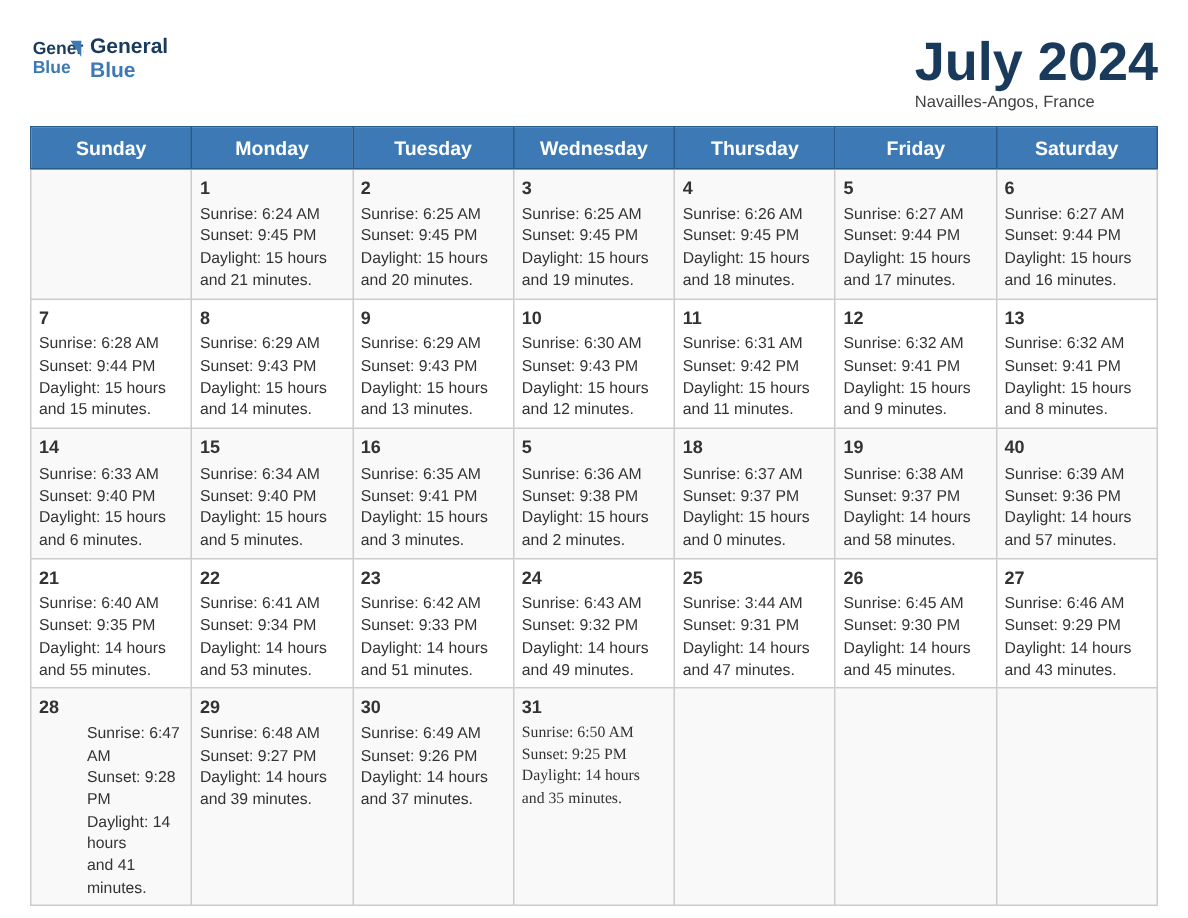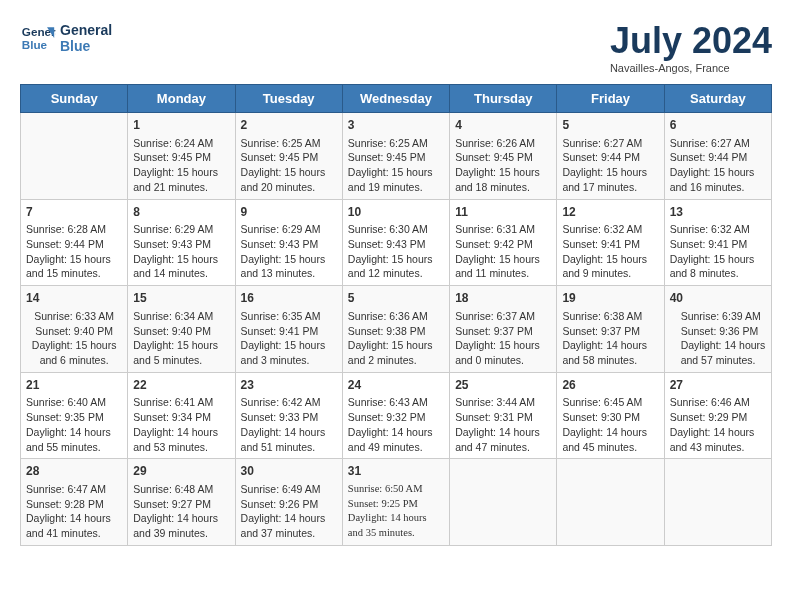--- a/index.html
+++ b/index.html
@@ -203,21 +203,21 @@
           <span class="day-number">13</span>
           <div class="cell-content" style="white-space: pre-line;">Sunrise: 6:32 AM
 Sunset: 9:41 PM
 Daylight: 15 hours
 and 8 minutes.</div>
         </td>
       </tr>
       <tr>
         <td>
           <span class="day-number">14</span>
-          <div class="cell-content" style="white-space: pre-line; text-align: center;">Sunrise: 6:33 AM
+          <div class="cell-content" style="white-space: pre-line;">Sunrise: 6:33 AM
 Sunset: 9:40 PM
 Daylight: 15 hours
 and 6 minutes.</div>
         </td>
         <td>
           <span class="day-number">15</span>
           <div class="cell-content" style="white-space: pre-line;">Sunrise: 6:34 AM
 Sunset: 9:40 PM
 Daylight: 15 hours
 and 5 minutes.</div>
@@ -245,21 +245,21 @@
         </td>
         <td>
           <span class="day-number">19</span>
           <div class="cell-content" style="white-space: pre-line;">Sunrise: 6:38 AM
 Sunset: 9:37 PM
 Daylight: 14 hours
 and 58 minutes.</div>
         </td>
         <td>
           <span class="day-number">40</span>
-          <div class="cell-content" style="white-space: pre-line; margin-left: 11px;">Sunrise: 6:39 AM
+          <div class="cell-content" style="white-space: pre-line;">Sunrise: 6:39 AM
 Sunset: 9:36 PM
 Daylight: 14 hours
 and 57 minutes.</div>
         </td>
       </tr>
       <tr>
         <td>
           <span class="day-number">21</span>
           <div class="cell-content" style="white-space: pre-line;">Sunrise: 6:40 AM
 Sunset: 9:35 PM
@@ -305,21 +305,21 @@
           <span class="day-number">27</span>
           <div class="cell-content" style="white-space: pre-line;">Sunrise: 6:46 AM
 Sunset: 9:29 PM
 Daylight: 14 hours
 and 43 minutes.</div>
         </td>
       </tr>
       <tr>
         <td>
           <span class="day-number">28</span>
-          <div class="cell-content" style="white-space: pre-line;">Sunrise: 6:47 AM
+          <div class="cell-content" style="white-space: pre-line; margin-left: 32px;">Sunrise: 6:47 AM
 Sunset: 9:28 PM
 Daylight: 14 hours
 and 41 minutes.</div>
         </td>
         <td>
           <span class="day-number">29</span>
           <div class="cell-content" style="white-space: pre-line;">Sunrise: 6:48 AM
 Sunset: 9:27 PM
 Daylight: 14 hours
 and 39 minutes.</div>

